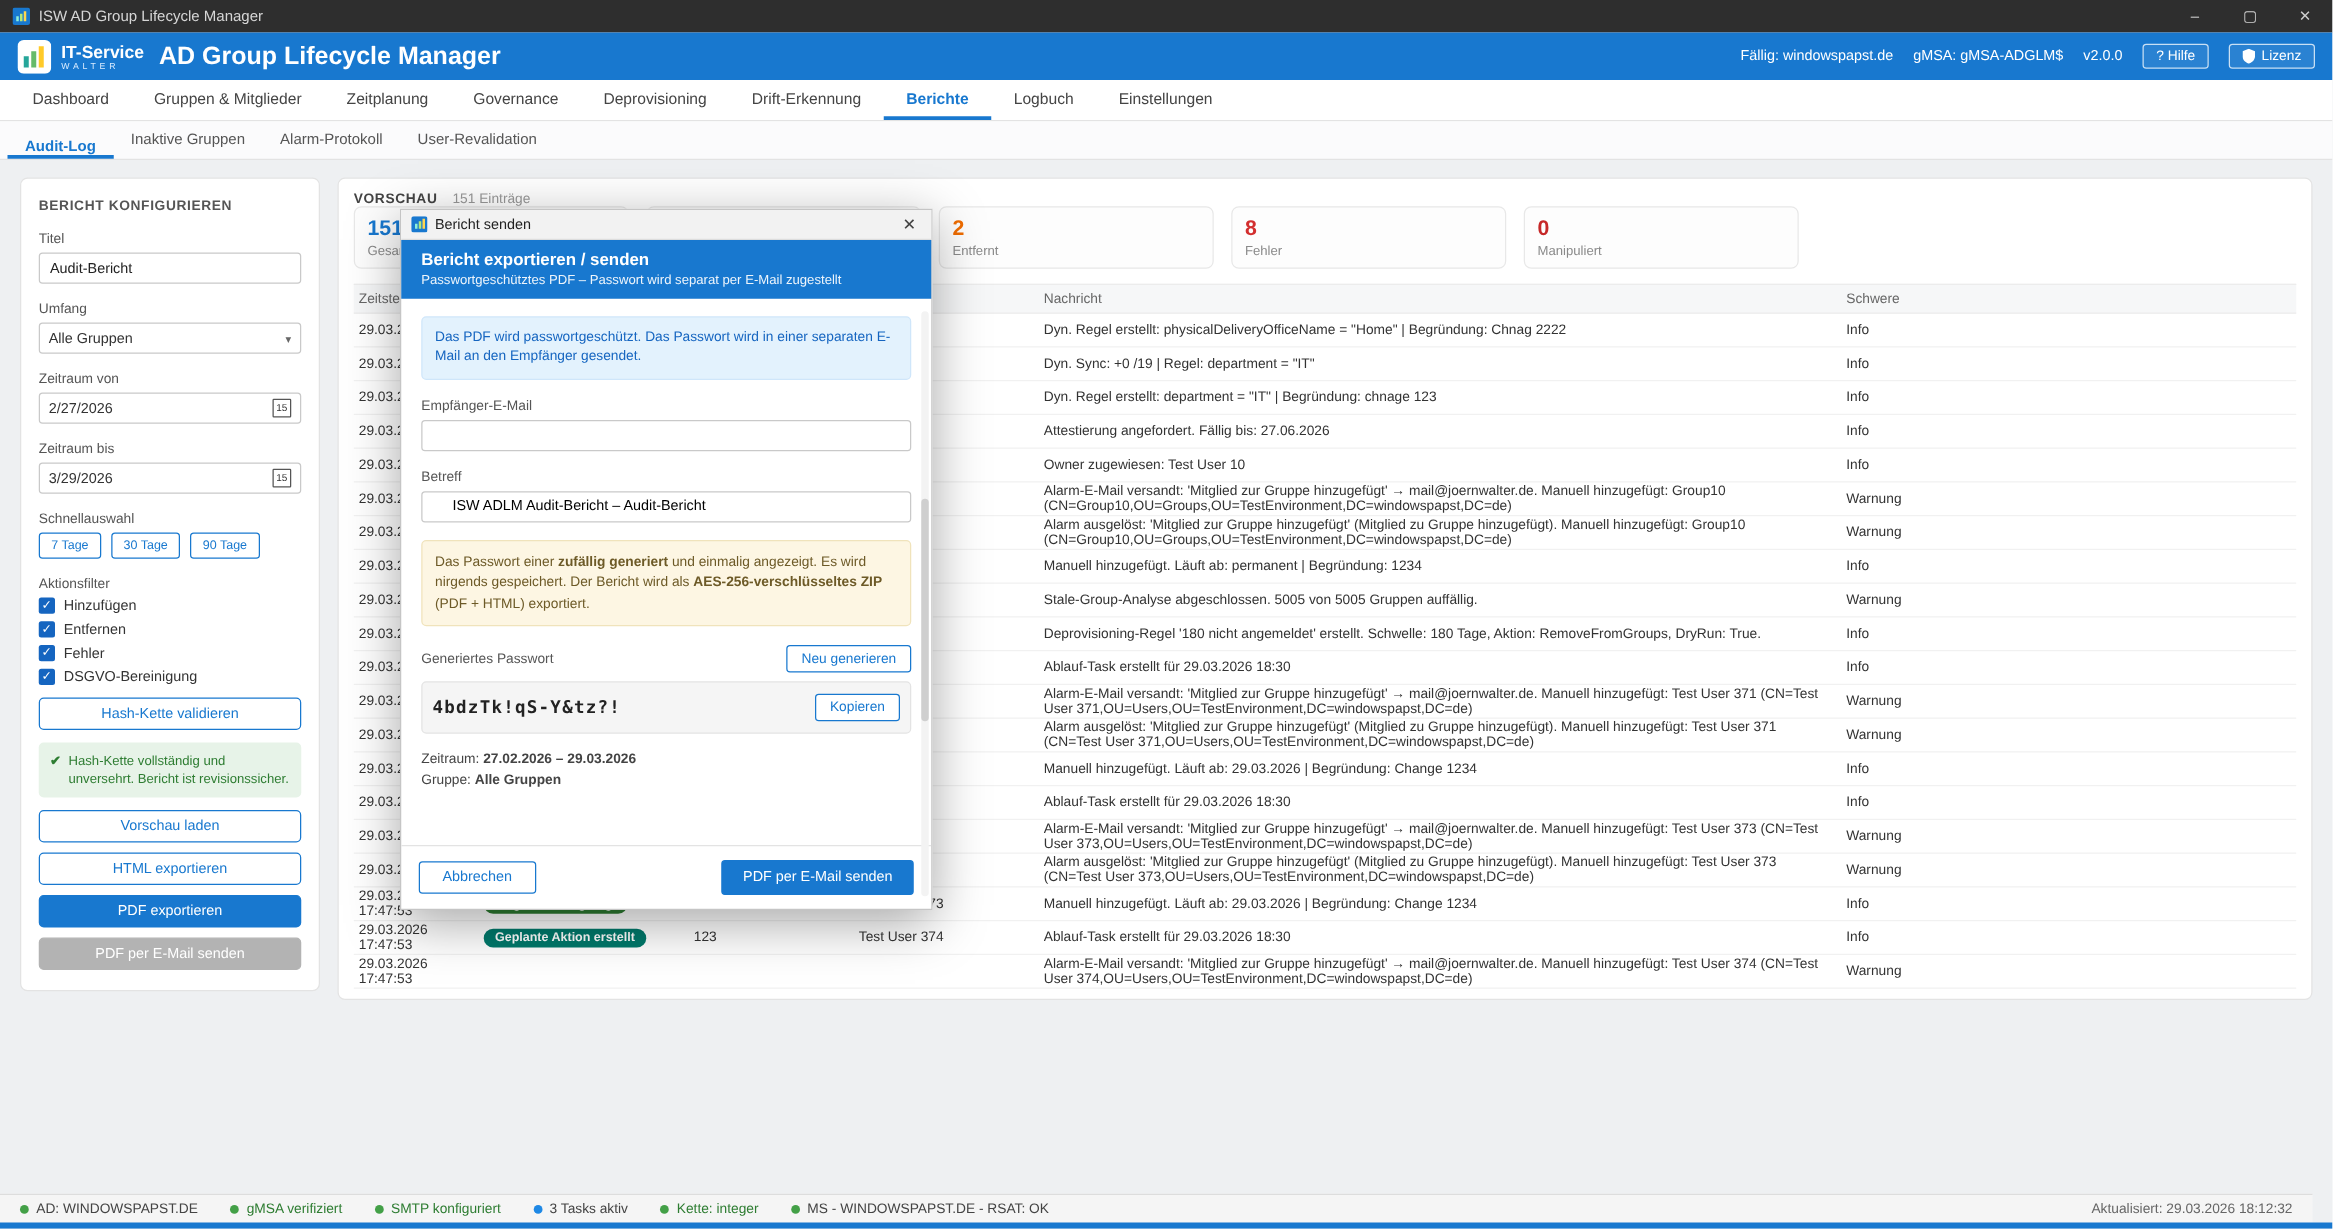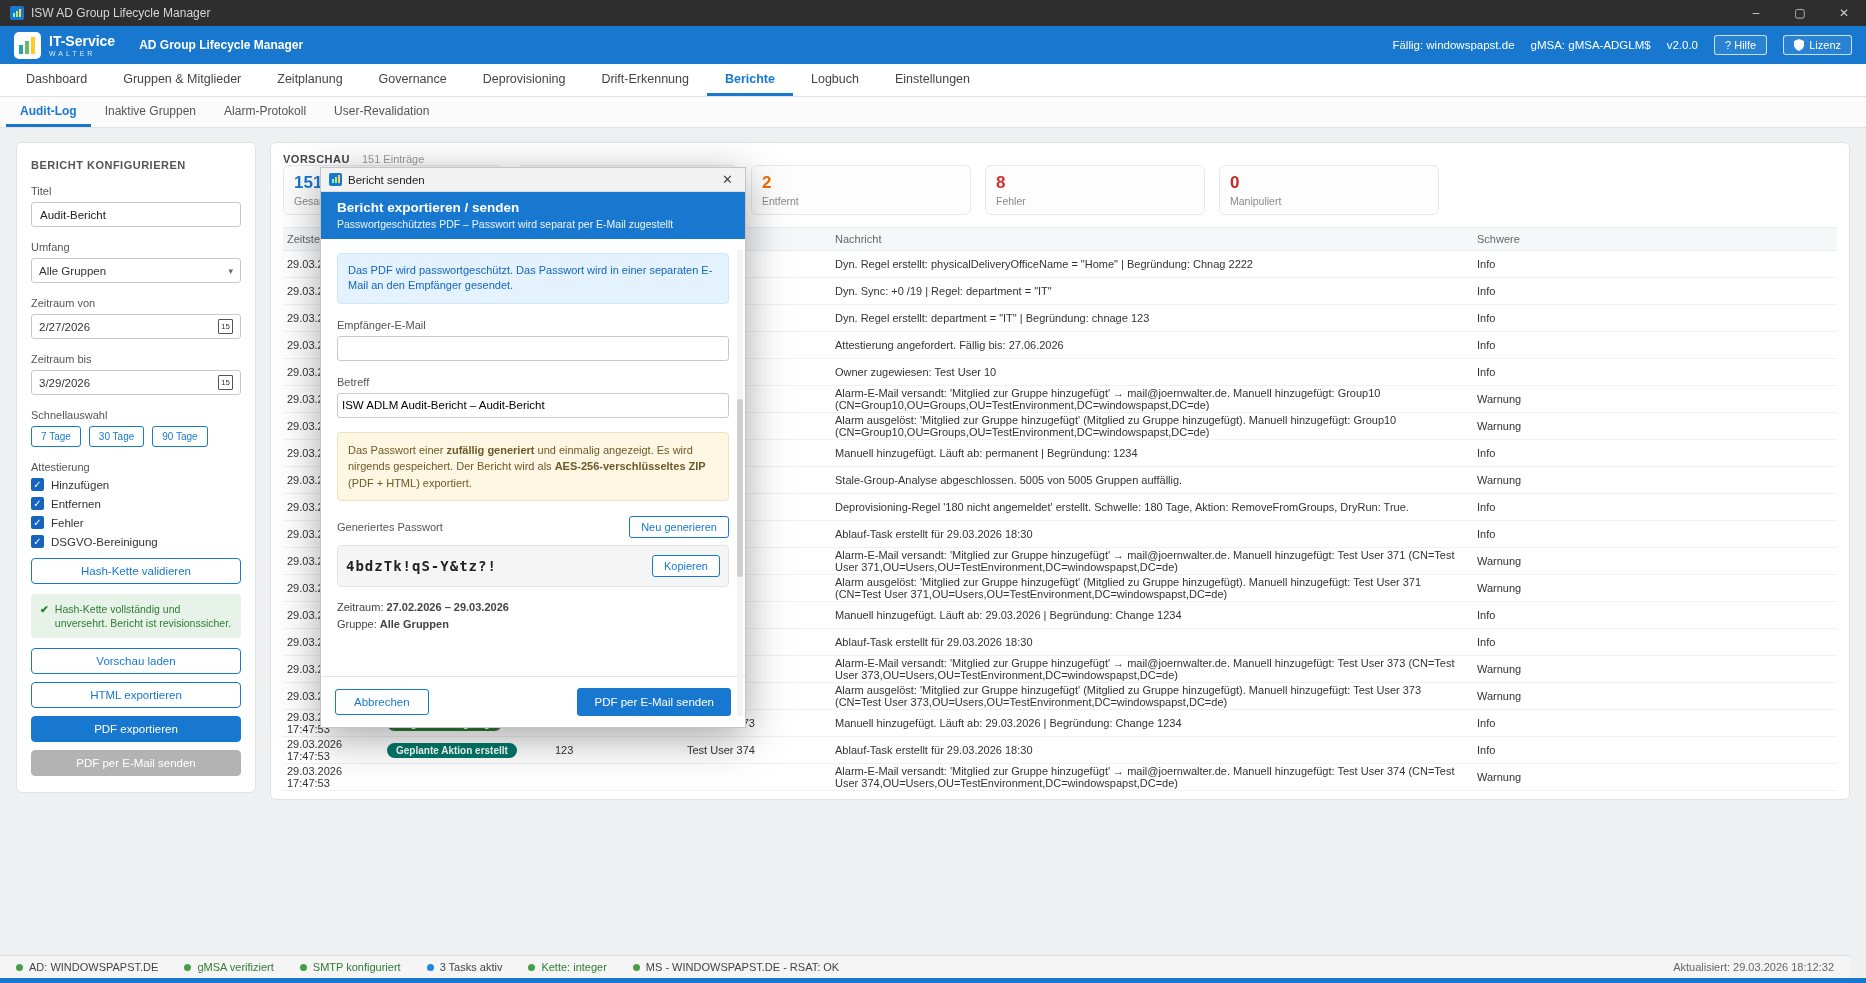--- a/index.html
+++ b/index.html
@@ -12,31 +12,31 @@
   .titlebar-left { display:flex; align-items:center; gap:7px; }
   .win-controls { display:flex; height:26px; }
   .win-btn { width:44px; text-align:center; line-height:26px; font-size:12px; color:#cfcfcf; cursor:default; }
 
   
   .appheader { height:38px; background:#1878cf; display:flex; align-items:center; padding:0 14px; color:#fff; }
   .brand { display:flex; align-items:center; gap:8px; }
   .brand-text { line-height:1; }
   .brand-top { font-size:14px; font-weight:bold; }
   .brand-bottom { font-size:7px; letter-spacing:3px; color:#d9ecff; margin-top:2px; }
-  .app-title { font-size:12px; font-weight:bold; margin-left:24px;text-align:right; }
+  .app-title { font-size:20px; font-weight:bold; margin-left:12px;text-align:right; }
   .appheader-right { margin-left:auto; display:flex; align-items:center; gap:16px; font-size:11.5px; }
   .hdr-btn { border:1px solid rgba(255,255,255,.75); border-radius:3px; padding:3px 10px; font-size:11px; color:#fff; background:rgba(255,255,255,.08); display:flex; align-items:center; gap:5px; cursor:default; }
 
   
   .mainnav { height:33px; background:#fff; border-bottom:1px solid #e3e3e3; display:flex; padding:0 8px; }
   .mainnav .tab { padding:0 18px; display:flex; align-items:center; font-size:12.5px; color:#444; border-bottom:3px solid transparent; cursor:default; }
   .mainnav .tab.active { color:#1878cf; border-bottom-color:#1878cf; font-weight:bold; }
   .subnav { height:31px; background:#fbfbfc; border-bottom:1px solid #e3e3e3; display:flex; padding:0 6px; }
   .subnav .tab { padding:0 14px; display:flex; align-items:center; font-size:12px; color:#555; border-bottom:3px solid transparent; cursor:default; }
-  .subnav .tab.active { color:#1878cf; border-bottom-color:#1878cf; font-weight:bold; }
+  .subnav .tab.active { color:#1878cf; border-bottom-color:#1878cf; font-weight:bold;align-items:flex-end; }
 
   
   .content { height:827px; padding:14px 16px; display:flex; gap:14px; align-items:flex-start; }
 
   
   .sidebar { width:240px; background:#fff; border:1px solid #e3e3e3; border-radius:6px; padding:16px 14px; flex-shrink:0; }
   .sb-heading { font-size:11px; font-weight:bold; letter-spacing:.5px; color:#555; }
   .fld-label { font-size:11px; color:#555; margin:14px 0 5px; }
   .txt { width:100%; height:25px; border:1px solid #c9c9c9; border-radius:3px; padding:0 8px; font-size:11.5px; font-family:"Liberation Sans",sans-serif; color:#222; background:#fff; }
   .selbox, .datebox { width:100%; height:25px; border:1px solid #c9c9c9; border-radius:3px; padding:0 7px; font-size:11.5px; display:flex; align-items:center; justify-content:space-between; background:#fff; cursor:default; }
@@ -81,21 +81,21 @@
   
   .dlg { position:absolute; left:320px; top:167px; width:426px; height:561px; background:#fff; border:1px solid #c5c5c5; box-shadow:0 10px 40px rgba(0,0,0,.35); display:flex; flex-direction:column; z-index:50; }
   .dlg-titlebar { height:24px; background:#f2f2f2; border-bottom:1px solid #ddd; display:flex; align-items:center; padding:0 8px; gap:6px; font-size:11.5px; color:#222; }
   .dlg-close { margin-left:auto; font-size:13px; color:#444; padding:0 4px; cursor:default; }
   .dlg-band { background:#1878cf; color:#fff; padding:8px 16px 9px; }
   .dlg-band-title { font-size:13.5px; font-weight:bold; }
   .dlg-band-sub { font-size:10.5px; margin-top:3px; color:rgba(255,255,255,.92); }
   .dlg-body { flex:1; position:relative; overflow:hidden; display:flex; flex-direction:column; }
   .infobox { margin:14px 16px 0; background:#e3f2fd; border:1px solid #cfe6fa; border-radius:4px; padding:9px 10px; font-size:11px; color:#1565c0; line-height:1.4; }
   .dlabel { font-size:11px; color:#555; margin:15px 16px 5px; }
-  .dinput { margin:0 16px; width:calc(100% - 32px); height:25px; border:1px solid #c9c9c9; border-radius:3px; padding:0 4px; font-size:11.5px; font-family:"Liberation Sans",sans-serif; }
+  .dinput { margin:0 16px; width:calc(100% - 32px); height:25px; border:1px solid #c9c9c9; border-radius:3px; padding:0 24px; font-size:11.5px; font-family:"Liberation Sans",sans-serif; }
   .warnbox { margin:14px 16px 0; background:#fdf6e3; border:1px solid #f0e3bb; border-radius:4px; padding:9px 10px; font-size:11px; color:#6d5a27; line-height:1.5; }
   .pwrow { margin:15px 16px 7px; display:flex; align-items:center; justify-content:space-between; }
   .pwlabel { font-size:11px; color:#555; }
   .btn-sm { border:1px solid #1878cf; color:#1878cf; background:#fff; border-radius:3px; font-size:11px; padding:4px 11px; cursor:default; font-family:"Liberation Sans",sans-serif; }
   .pwbox { margin:0 16px; background:#f5f5f5; border:1px solid #e3e3e3; border-radius:4px; padding:9px 8px; display:flex; align-items:center; justify-content:space-between; }
   .pwtext { font-family:"DejaVu Sans Mono", monospace; font-weight:bold; font-size:14px; letter-spacing:1px; color:#222; }
   .dmeta { margin:14px 16px 0; font-size:11px; color:#444; }
   .dmeta-line { margin-bottom:5px; }
   .dlg-footer { margin-top:auto; border-top:1px solid #e3e3e3; padding:11px 14px; display:flex; align-items:center; justify-content:space-between; }
   .btn-cancel { border:1px solid #1878cf; color:#1878cf; background:#fff; border-radius:3px; font-size:11.5px; padding:6px 18px; cursor:default; font-family:"Liberation Sans",sans-serif; }
@@ -250,21 +250,21 @@
     <div class="fld-label">Schnellauswahl</div>
     <div class="quickrow">
 
         <button class="qbtn">7 Tage</button>
 
         <button class="qbtn">30 Tage</button>
 
         <button class="qbtn">90 Tage</button>
       </div>
 
-    <div class="fld-label">Attestierung</div>
+    <div class="fld-label">Aktionsfilter</div>
     <div>
 
         <div class="checkrow">
           <span class="cb">✓</span>
           <span class="checklabel">Hinzufügen</span>
         </div>
 
         <div class="checkrow">
           <span class="cb">✓</span>
           <span class="checklabel">Entfernen</span>

